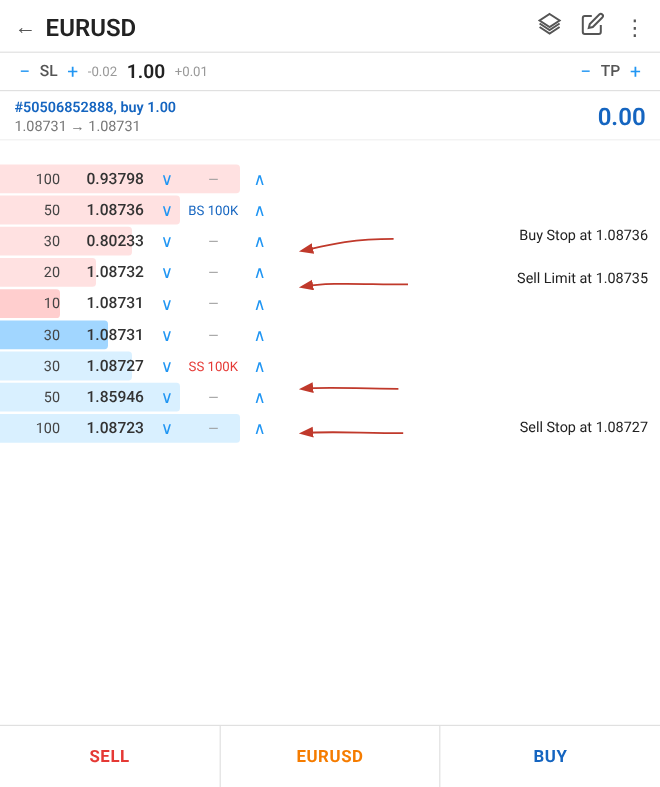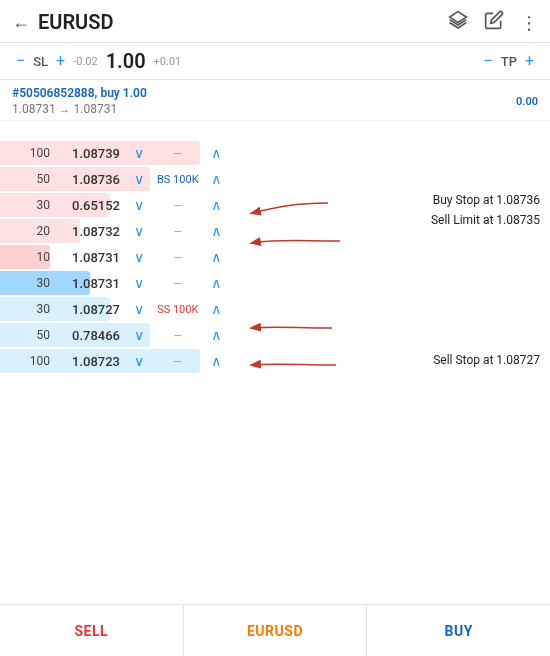--- a/index.html
+++ b/index.html
@@ -57,21 +57,21 @@
       cursor: pointer;
       padding: 0 4px;
       line-height: 1;
     }
     .sl-tp-label {
       color: #555;
       font-size: 13px;
       font-weight: 500;
     }
     .sl-tp-value {
-      font-size: 20px;
+      font-size: 16px;
       font-weight: 600;
       color: #222;
       margin: 0 4px;
     }
     .sl-tp-adj {
       color: #999;
       font-size: 11px;
     }
     .sl-tp-divider {
       flex: 1;
@@ -91,21 +91,21 @@
     .order-id {
       color: #1565c0;
       font-weight: 600;
     }
     .order-route {
       color: #777;
       margin-top: 2px;
     }
     .order-pnl {
       color: #1565c0;
-      font-size: 11px;
+      font-size: 20px;
       font-weight: 600;
     }
 
     
     .main-area {
       position: relative;
       padding: 10px 0 0 0;
       height: 430px;
     }
 
@@ -274,41 +274,41 @@
   </div>
   <div class="order-pnl">0.00</div>
 </div>
 
 <div class="main-area">
 
   <div class="order-book" id="ob-container">
   <div class="ob-row">
         <div class="ob-bar ob-bar-sell" style="width: 200px; background: rgba(255, 200, 200, 0.55);"></div>
         <span class="ob-volume" style="margin-left: 8px;">100</span>
-        <span class="ob-price">1.08739</span>
+        <span class="ob-price">0.93798</span>
         <div class="ob-actions">
           <span class="ob-action-btn">∨</span>
           <span class="ob-label ob-label-dash">—</span>
           <span class="ob-action-btn">∧</span>
         </div>
       </div>
       <div class="ob-row">
         <div class="ob-bar ob-bar-sell" style="width: 150px; background: rgba(255, 200, 200, 0.55);"></div>
         <span class="ob-volume" style="margin-left: 8px;">50</span>
         <span class="ob-price">1.08736</span>
         <div class="ob-actions">
           <span class="ob-action-btn">∨</span>
           <span class="ob-label ob-label-buy">BS 100K</span>
           <span class="ob-action-btn">∧</span>
         </div>
       </div>
       <div class="ob-row">
         <div class="ob-bar ob-bar-sell" style="width: 110px; background: rgba(255, 200, 200, 0.55);"></div>
         <span class="ob-volume" style="margin-left: 8px;">30</span>
-        <span class="ob-price">0.65152</span>
+        <span class="ob-price">0.80233</span>
         <div class="ob-actions">
           <span class="ob-action-btn">∨</span>
           <span class="ob-label ob-label-dash">—</span>
           <span class="ob-action-btn">∧</span>
         </div>
       </div>
       <div class="ob-row">
         <div class="ob-bar ob-bar-sell" style="width: 80px; background: rgba(255, 200, 200, 0.55);"></div>
         <span class="ob-volume" style="margin-left: 8px;">20</span>
         <span class="ob-price">1.08732</span>
@@ -344,41 +344,41 @@
         <span class="ob-price">1.08727</span>
         <div class="ob-actions">
           <span class="ob-action-btn">∨</span>
           <span class="ob-label ob-label-sell">SS 100K</span>
           <span class="ob-action-btn">∧</span>
         </div>
       </div>
       <div class="ob-row">
         <div class="ob-bar ob-bar-buy" style="width: 150px; background: rgba(180, 225, 255, 0.5);"></div>
         <span class="ob-volume" style="margin-left: 8px;">50</span>
-        <span class="ob-price">0.78466</span>
+        <span class="ob-price">1.85946</span>
         <div class="ob-actions">
           <span class="ob-action-btn">∨</span>
           <span class="ob-label ob-label-dash">—</span>
           <span class="ob-action-btn">∧</span>
         </div>
       </div>
       <div class="ob-row">
         <div class="ob-bar ob-bar-buy" style="width: 200px; background: rgba(180, 225, 255, 0.5);"></div>
         <span class="ob-volume" style="margin-left: 8px;">100</span>
         <span class="ob-price">1.08723</span>
         <div class="ob-actions">
           <span class="ob-action-btn">∨</span>
           <span class="ob-label ob-label-dash">—</span>
           <span class="ob-action-btn">∧</span>
         </div>
       </div>
     </div>
 
   <div class="ann-text" style="top: 72px; right: 10px;">Buy Stop at 1.08736</div>
-  <div class="ann-text" style="top: 92px; right: 10px;">Sell Limit at 1.08735</div>
+  <div class="ann-text" style="top: 108px; right: 10px;">Sell Limit at 1.08735</div>
   <div class="ann-text" style="top: 232px; right: 10px;">Sell Stop at 1.08727</div>
 
   <svg class="annotations-svg" viewBox="0 0 550 430">
 
     <path d="M 328 82 C 290 82 270 88 252 92" stroke="#c0392b" stroke-width="1.5" fill="none" marker-end="url(#arrowRed)"></path>
 
     <path d="M 340 120 C 300 120 275 118 252 122" stroke="#c0392b" stroke-width="1.5" fill="none" marker-end="url(#arrowRed)"></path>
 
     <path d="M 332 207 C 296 207 272 205 252 207" stroke="#c0392b" stroke-width="1.5" fill="none" marker-end="url(#arrowRed)"></path>
 

